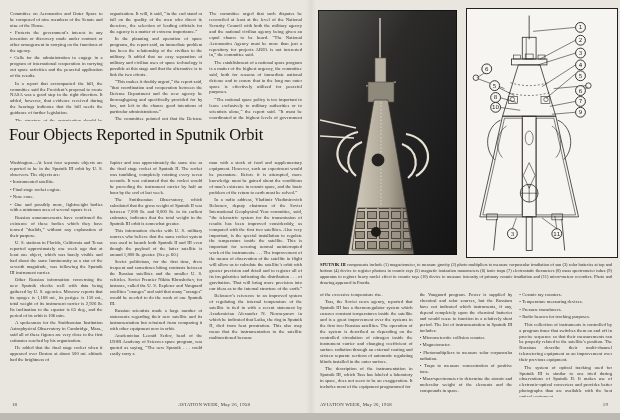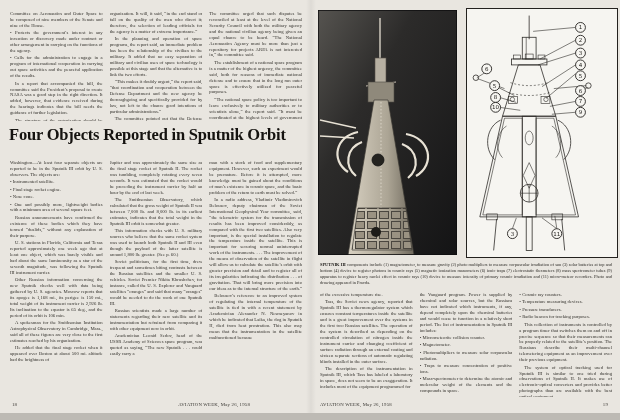--- a/index.html
+++ b/index.html
@@ -9,21 +9,21 @@
   .gutter{position:absolute;left:306px;top:0;width:10px;height:420px;
           background:linear-gradient(90deg,rgba(0,0,0,0),rgba(0,0,0,.05),rgba(0,0,0,0));}
   .cols{position:absolute;display:flex;gap:7px;}
   .col{flex:1 1 0;overflow:hidden;text-align:justify;font-size:4.7px;line-height:1.26;
        color:#33312c;}
   .col p{margin:0 0 1.5px 0;text-indent:5px;}
   .col p:first-child{text-indent:0;}
   .col p.bullet{text-indent:0;}
   .top-cols{left:10px;top:11px;width:292px;height:110px;}
   .headline{position:absolute;left:9px;top:125px;width:300px;margin:0;
-            font-size:16.5px;font-weight:700;letter-spacing:-.2px;white-space:nowrap;
+            font-size:16.5px;font-weight:400;letter-spacing:-.2px;white-space:nowrap;
             color:#151310;}
   .main-cols{left:10px;top:160px;width:292px;height:237px;}
   .bottom-cols{left:320px;top:292px;width:292px;height:105px;}
   .footer{position:absolute;top:402px;font-size:4.8px;color:#3a3833;letter-spacing:.2px;}
   .footer-left-num{left:12px;}
   .footer-left-journal{left:150px;width:100px;text-align:right;}
   .footer-right-journal{left:320px;}
   .footer-right-num{left:0;width:608px;text-align:right;}
   .photo{position:absolute;left:318px;top:10px;width:139px;height:245px;}
   .diagram{position:absolute;left:466px;top:8px;width:152px;height:250px;

